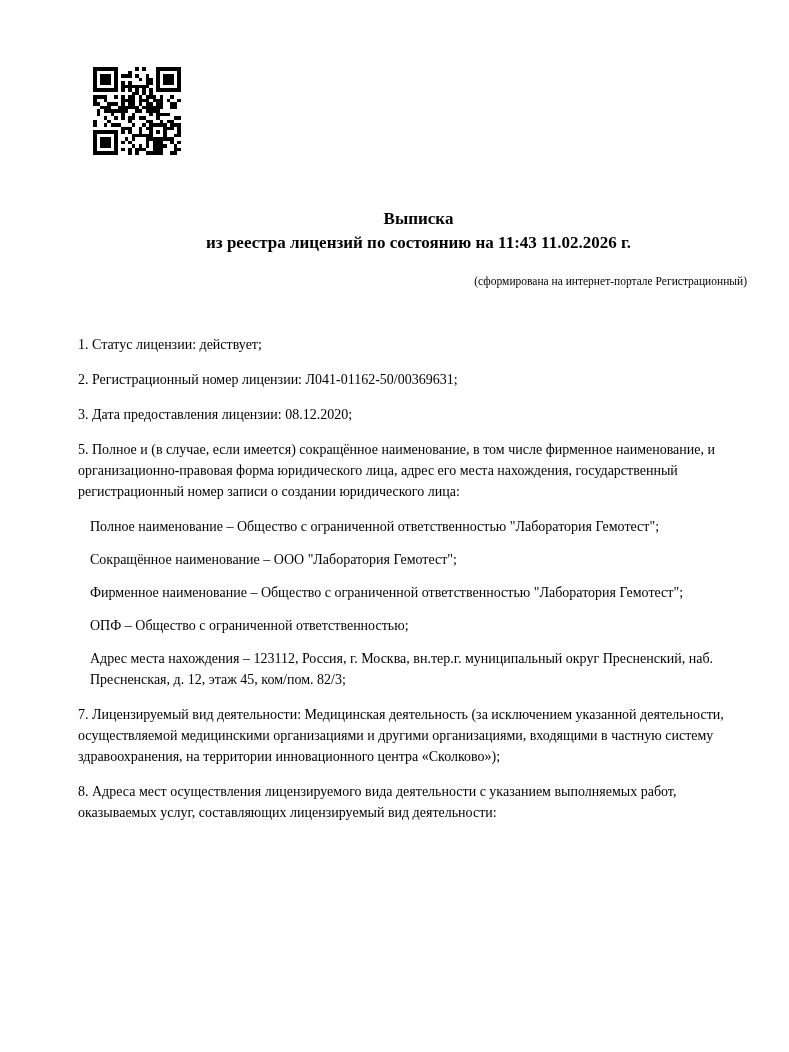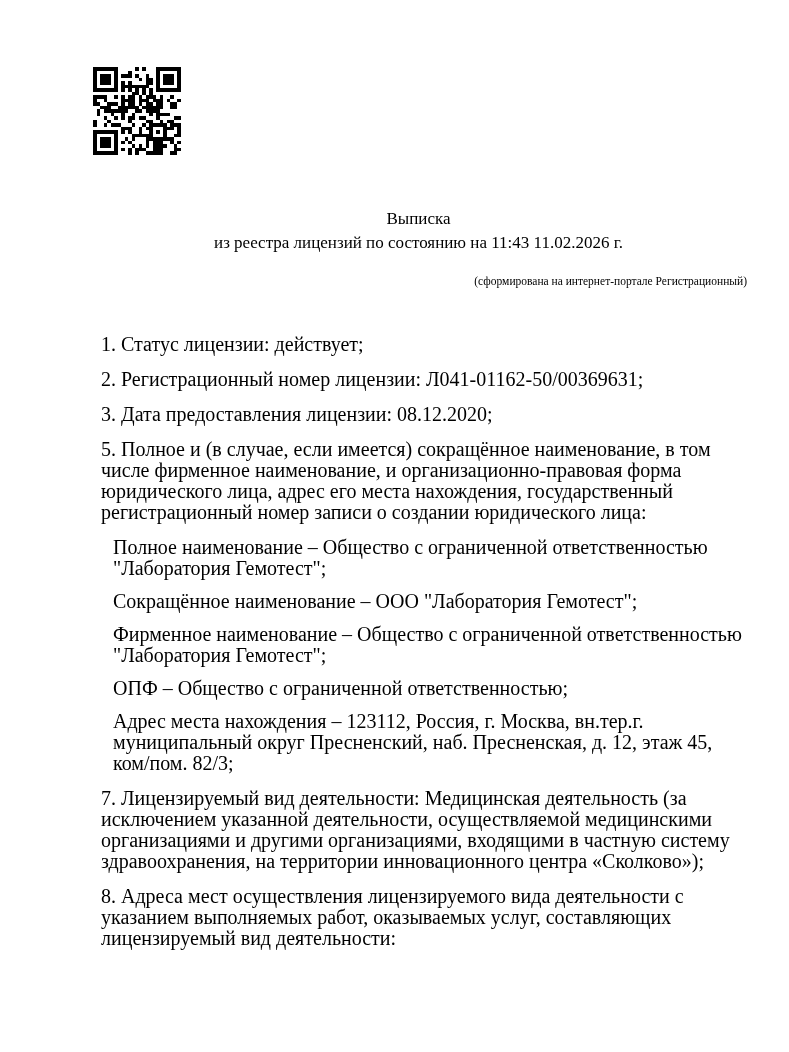--- a/index.html
+++ b/index.html
@@ -30,36 +30,36 @@
   }
   .qr svg { display: block; }
   .header {
     position: absolute;
     left: 90px;
     top: 207px;
     width: 657px;
   }
   .title {
     text-align: center;
-    font-weight: normal;
+    font-weight: bold;
     font-size: 17px;
     line-height: 24px;
   }
   .subnote {
     margin-top: 19px;
     text-align: right;
     font-size: 11.5px;
     line-height: 14px;
   }
   .body-text {
     position: absolute;
-    left: 101px;
+    left: 78px;
     top: 334px;
     width: 657px;
-    font-size: 20px;
+    font-size: 14px;
     line-height: 21px;
   }
   .para {
     margin: 0 0 14px 0;
   }
   .entity-line {
     margin: 12px;
   }
 </style>
 </head>

